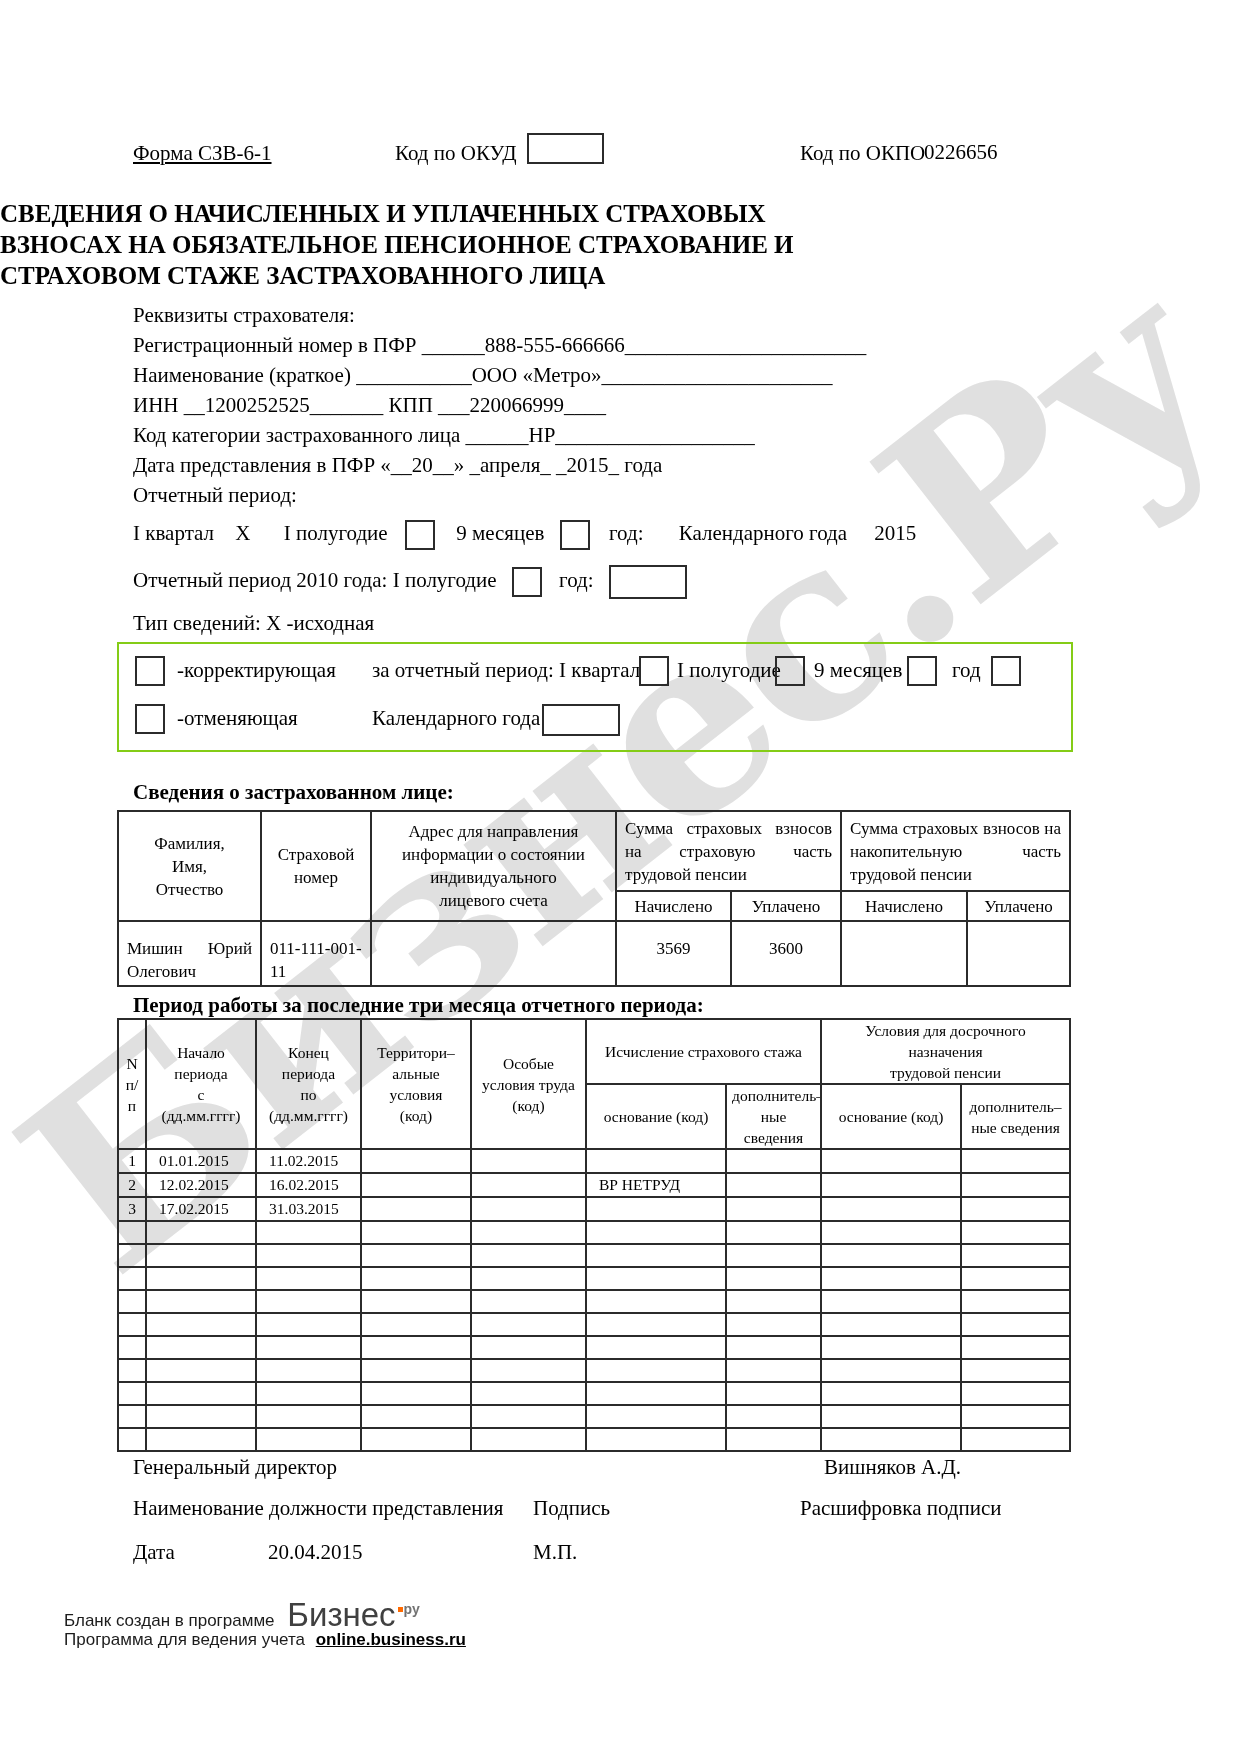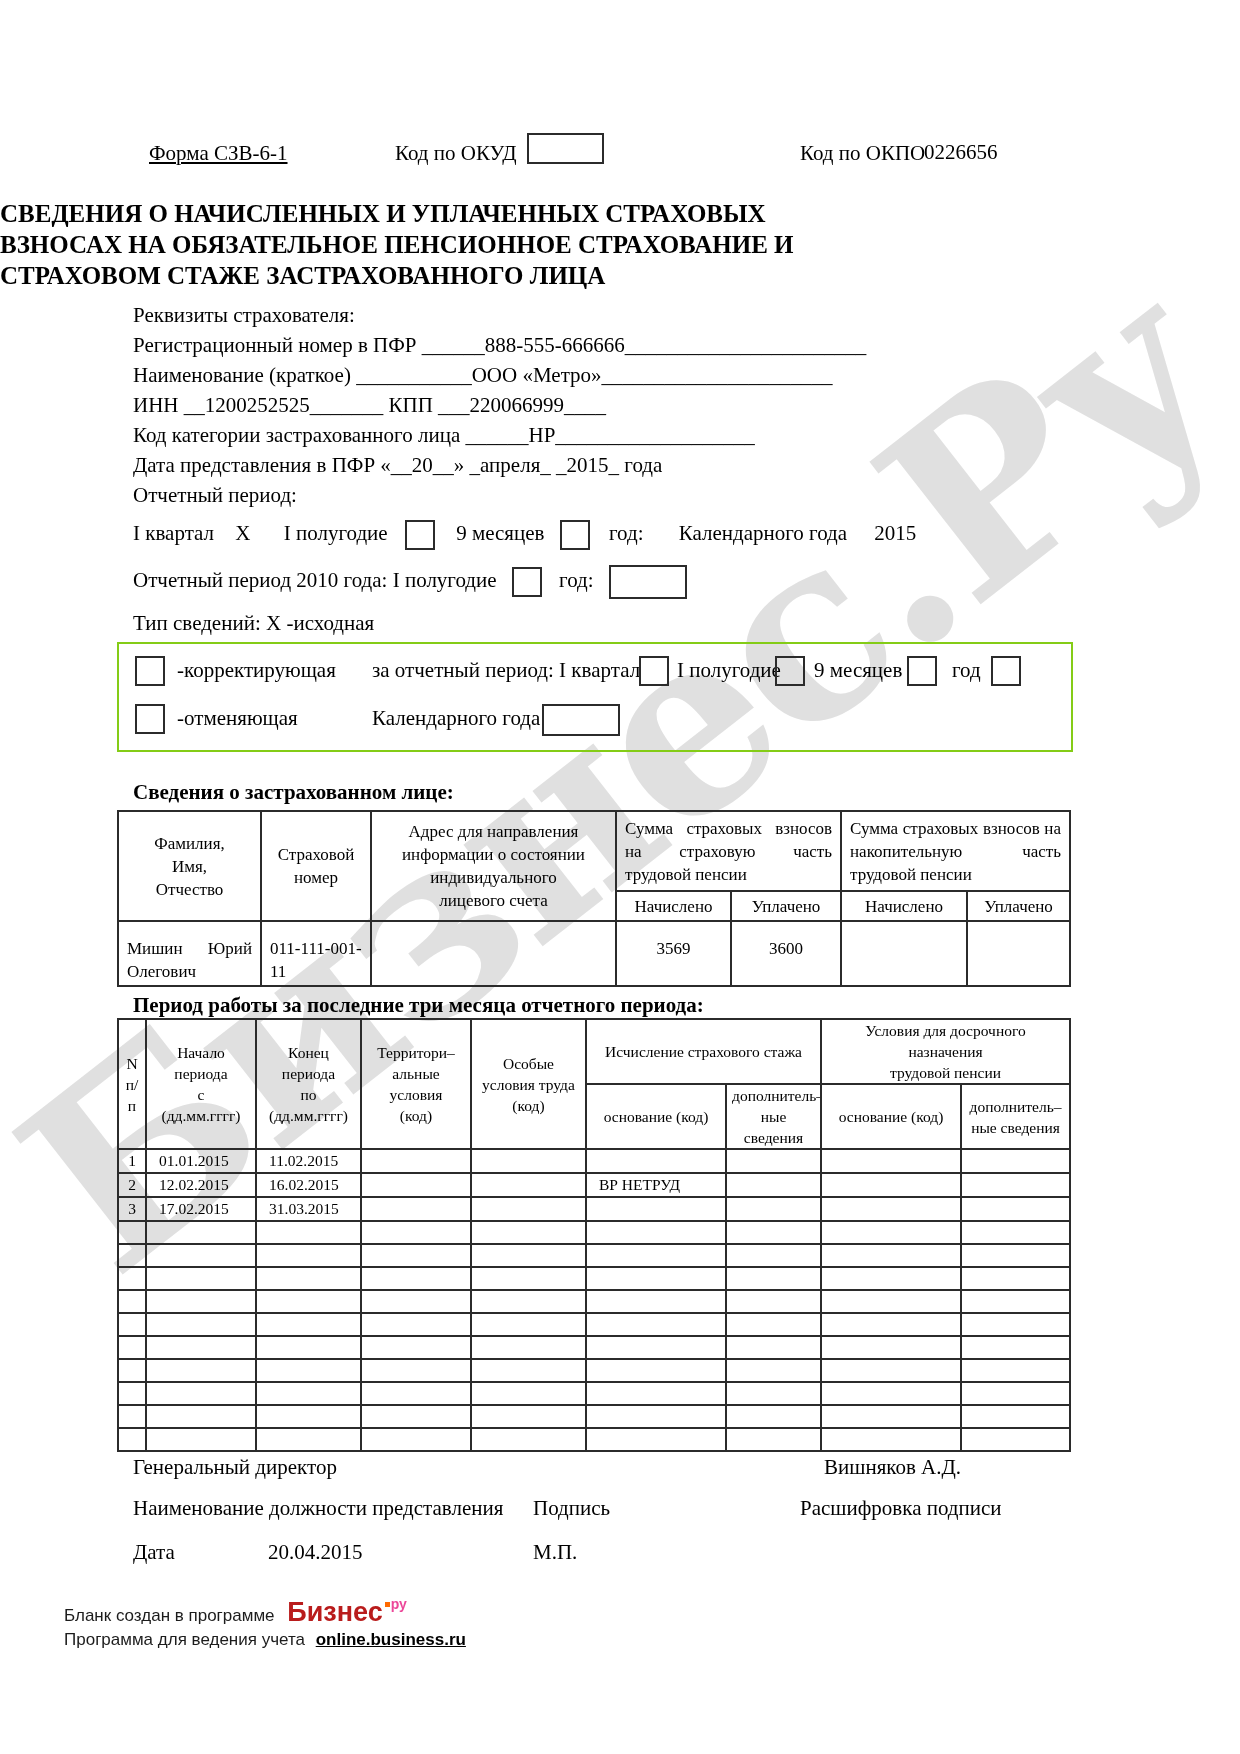--- a/index.html
+++ b/index.html
@@ -51,35 +51,35 @@
   .t2 tbody tr{height:23px;}
   .t2 tbody td{line-height:22px;}
   .c{text-align:center;}
   .j{text-align:justify;}
   .pre{white-space:pre-line;}
   .dl{padding-left:12px !important;text-align:left;}
   
   .sig{font-size:21px;white-space:nowrap;}
   
   .foot{font-family:"Liberation Sans","DejaVu Sans",sans-serif;font-size:17px;color:#1c1c1c;white-space:nowrap;}
-  .logo-main{font-weight:bold;font-size:27px;color:#b91c1c;letter-spacing:0;}
+  .logo-main{font-weight:normal;font-size:33px;color:#404040;letter-spacing:0;}
   .logo-dot{display:inline-block;width:5px;height:5px;background:#ff6a00;margin:0 1px 14px 2px;}
-  .logo-sup{font-weight:bold;font-size:14px;color:#ec4899;vertical-align:12px;}
+  .logo-sup{font-weight:bold;font-size:14px;color:#737373;vertical-align:12px;}
   .flink{font-weight:bold;text-decoration:underline;color:#000;}
 </style>
 </head>
 <body>
 
 <div class="page">
 
   <div class="watermark">Бизнес.Ру</div>
 
   <div class="layer">
 
-    <span class="abs t u" style="left:133px;top:140px;margin-left:16px;">Форма СЗВ-6-1</span>
+    <span class="abs t u" style="left:133px;top:140px;">Форма СЗВ-6-1</span>
     <span class="abs t" style="left:395px;top:140px;">Код по ОКУД</span>
     <span class="abs box" style="left:527px;top:133px;width:73px;height:27px;"></span>
     <span class="abs t" style="left:800px;top:140px;">Код по ОКПО</span>
     <span class="abs t" style="left:924px;top:139px;">0226656</span>
 
     <div class="title">
       <div>СВЕДЕНИЯ О НАЧИСЛЕННЫХ И УПЛАЧЕННЫХ СТРАХОВЫХ</div>
       <div>ВЗНОСАХ НА ОБЯЗАТЕЛЬНОЕ ПЕНСИОННОЕ СТРАХОВАНИЕ И</div>
       <div>СТРАХОВОМ СТАЖЕ ЗАСТРАХОВАННОГО ЛИЦА</div>
     </div>

